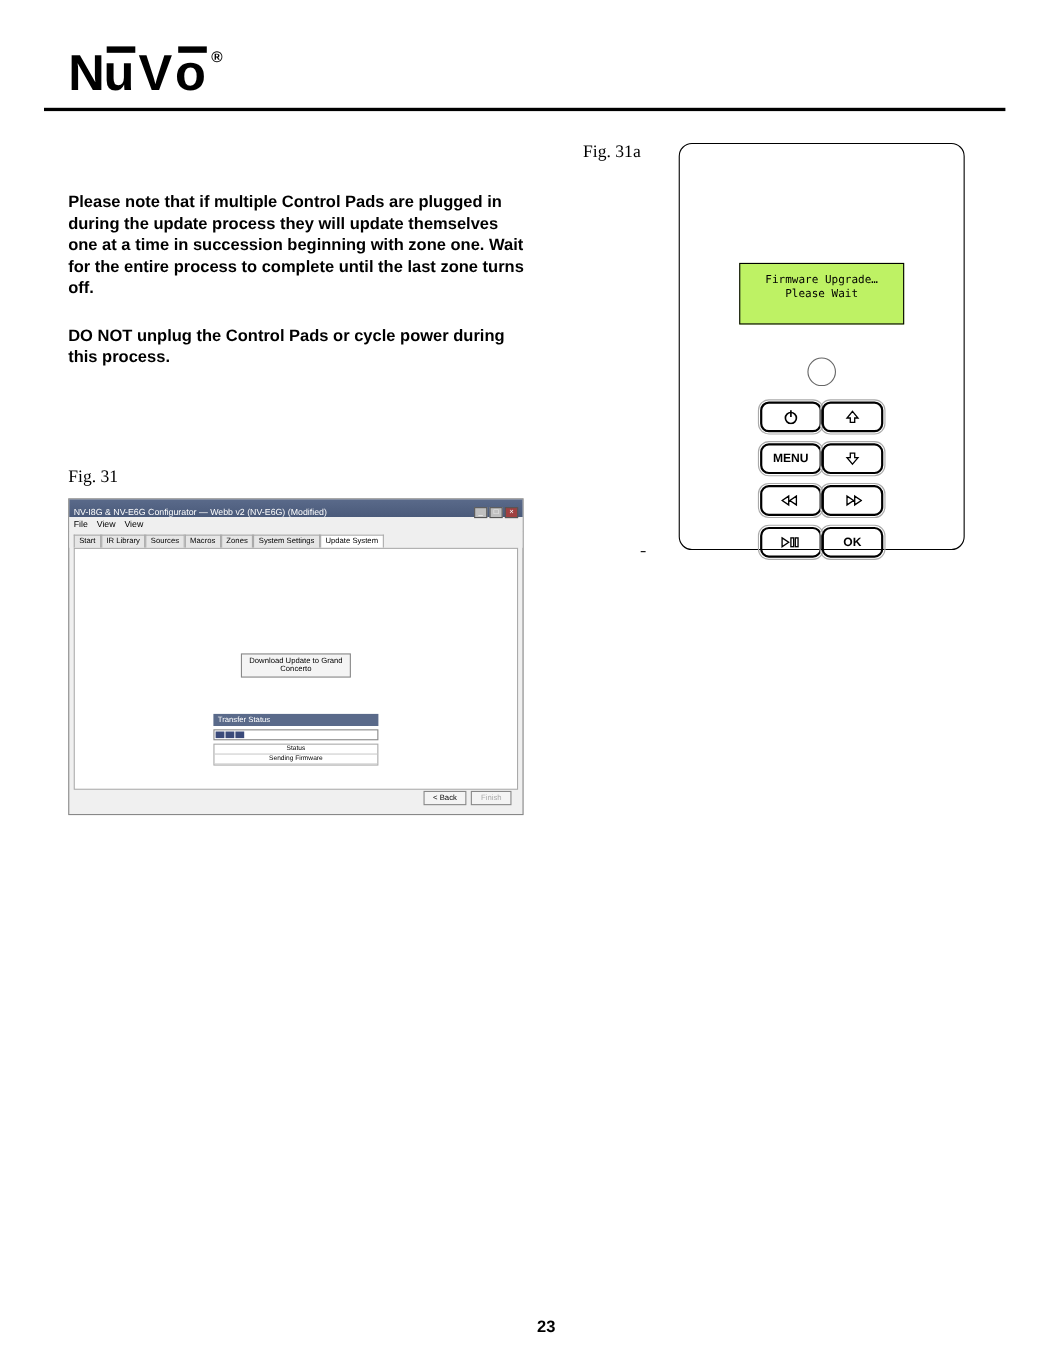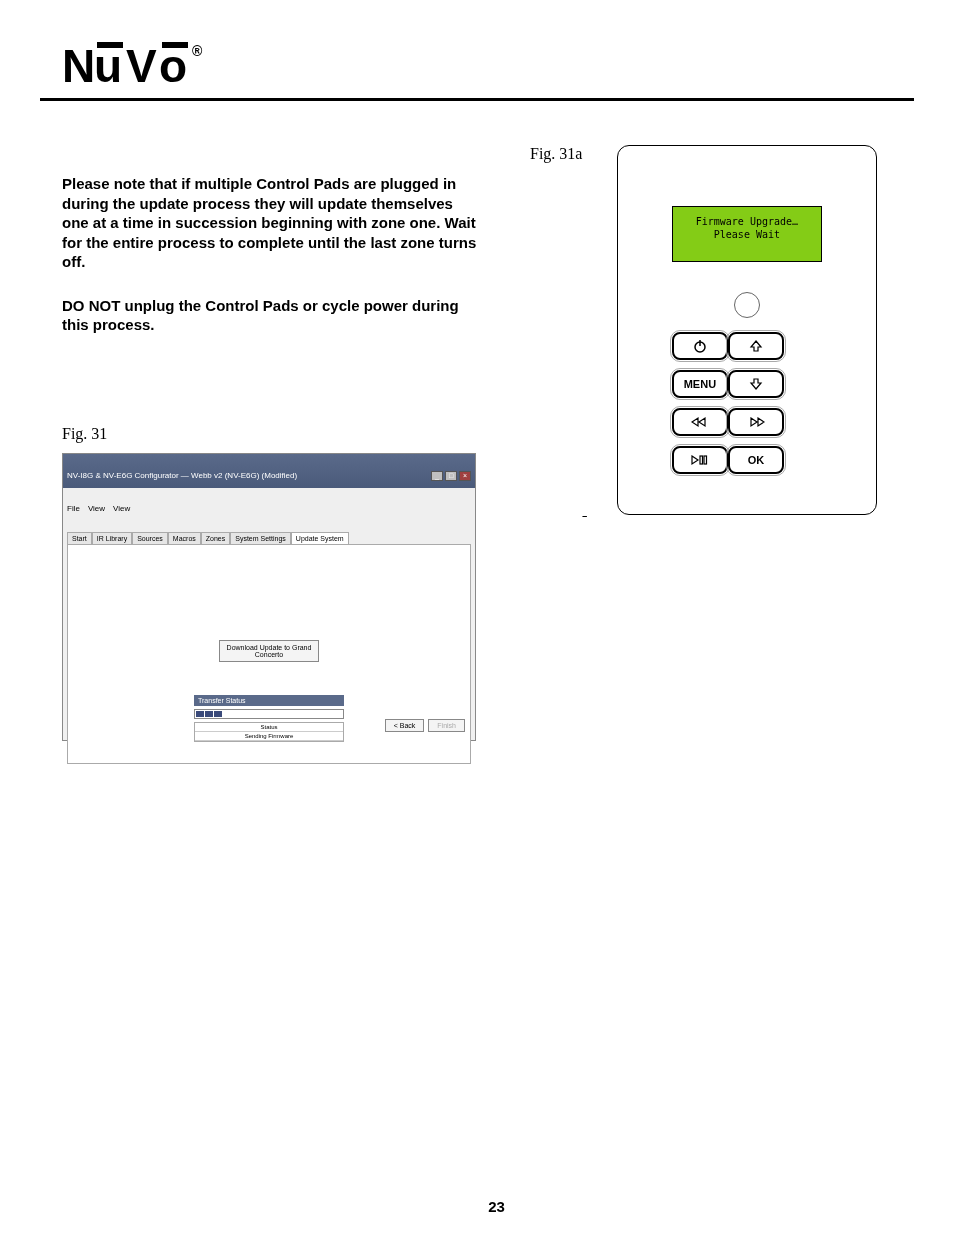--- a/index.html
+++ b/index.html
@@ -47,21 +47,21 @@
     margin-top: 24px;
   }
   .fig-caption {
     font-family: Georgia, serif;
     font-size: 16px;
     margin-top: 90px;
     margin-bottom: 10px;
   }
   .content-right {
     position: absolute;
-    top: 145px;
+    top: 130px;
     left: 530px;
     text-decoration: underline;
   }
   .fig-caption-r {
     font-family: Georgia, serif;
     font-size: 16px;
     display: inline-block;
     vertical-align: top;
   }
   
@@ -70,37 +70,37 @@
     height: 288px;
     border: 1px solid #888;
     background: #f0f0f0;
     position: relative;
   }
   .titlebar {
     height: 16px;
     background: linear-gradient(#5a6a8a, #4a5a7a);
     color: #fff;
     font-size: 8px;
-    padding: 17px 4px;
+    padding: 7px 4px;
     display: flex;
     justify-content: space-between;
   }
   .win-btns { display: flex; gap: 2px; }
   .win-btn {
     width: 12px; height: 10px;
     background: #c0c0c0;
     border: 1px solid #555;
     font-size: 7px;
     text-align: center;
     line-height: 8px;
   }
   .win-btn.close { background: #a04040; color: #fff; }
   .menubar {
     font-size: 8px;
-    padding: 16px 4px;
+    padding: 2px 4px;
     background: #efefef;
     display: flex;
     gap: 8px;
   }
   .tabrow {
     font-size: 7px;
     padding: 3px 4px 0 4px;
     display: flex;
     gap: 0;
     background: #efefef;
@@ -191,36 +191,37 @@
     position: absolute;
     top: 60px;
     left: 50%;
     transform: translateX(-50%);
     width: 150px;
   }
   .pad-screen {
     width: 150px;
     height: 56px;
     border: 1px solid #000;
-    background: #84cc16;
+    background: #bef264;
     font-family: monospace;
     font-size: 10px;
     text-align: center;
     padding-top: 8px;
     line-height: 1.3;
+    margin-top: 48px;
   }
   .pad-circle {
     width: 26px; height: 26px;
     border: 1px solid #666;
     border-radius: 50%;
     margin: 30px auto 14px auto;
   }
   .pad-row {
     display: flex;
-    justify-content: flex-start;
+    justify-content: center;
     margin-bottom: 10px;
   }
   .pad-btn {
     width: 56px;
     height: 28px;
     border: 2px solid #000;
     border-radius: 8px;
     display: flex;
     align-items: center;
     justify-content: center;

